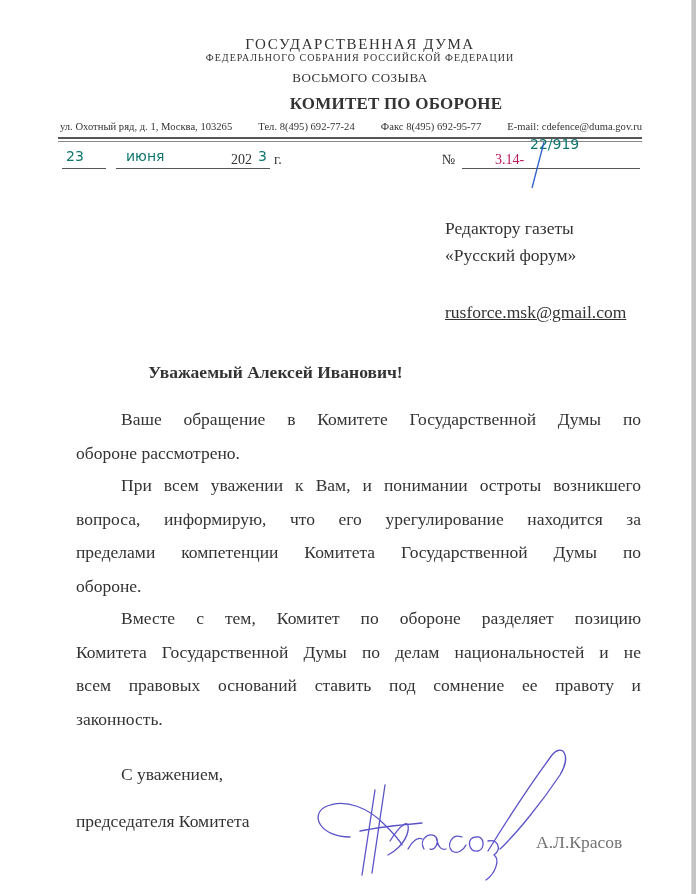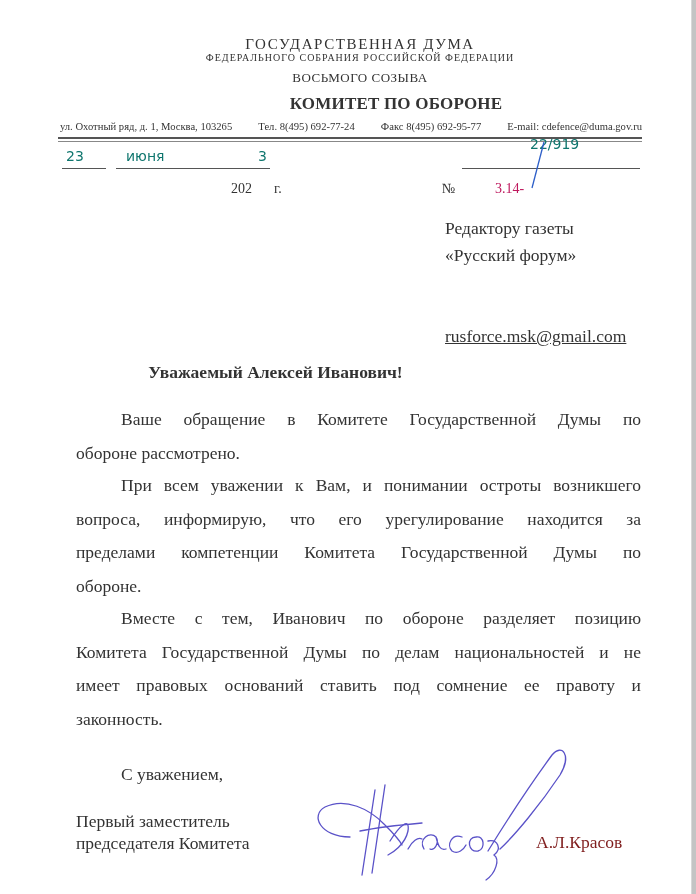--- a/index.html
+++ b/index.html
@@ -12,31 +12,31 @@
   .h1 { top: 36px; font-size: 15px; letter-spacing: 1.6px; }
   .h2 { top: 52px; font-size: 10px; letter-spacing: 1.0px; }
   .h3 { top: 70px; font-size: 13px; letter-spacing: 0.5px; }
   .h4 { top: 94px; font-size: 17px; font-weight: bold; letter-spacing: 0.2px; margin-left: 36px; }
   .addr { position: absolute; left: 60px; top: 121px; width: 582px; font-size: 10.6px; white-space: nowrap; display: flex; justify-content: space-between; color: #333; }
   .rule1 { position: absolute; left: 58px; top: 137px; width: 584px; height: 2px; background: #555; }
   .rule2 { position: absolute; left: 58px; top: 141px; width: 584px; height: 1px; background: #888; }
   .hand { font-family: "DejaVu Sans", sans-serif; color: #0f766e; }
   .u { position: absolute; border-bottom: 1px solid #555; height: 18px; }
   .blue { position: absolute; font-size: 14px; }
-  .txt { position: absolute; font-size: 14px; margin-top: 29px; }
+  .txt { position: absolute; font-size: 14px; }
   .recip { position: absolute; left: 445px; font-size: 17.5px; color: #333; }
-  .email { text-decoration: underline; margin-top: 24px; }
+  .email { text-decoration: underline; }
   .greet { position: absolute; top: 362px; left: 0; width: 551px; text-align: center; font-size: 17.5px; font-weight: bold; color: #333; }
   .para { position: absolute; left: 76px; width: 565px; font-size: 17.5px; line-height: 33.6px; text-align: justify; text-align-last: left; color: #333; }
   .para .first { text-indent: 45px; }
   .line { display: block; text-align: justify; text-align-last: justify; }
   .line.last { text-align-last: left; }
   .sig-regards { position: absolute; left: 121px; top: 764px; font-size: 17.5px; color: #333; }
   .sig-title { position: absolute; left: 76px; top: 810px; font-size: 17.5px; line-height: 22px; color: #333; }
-  .sig-name { position: absolute; left: 536px; top: 832px; font-size: 17.5px; color: #7f1d1d; }
+  .sig-name { position: absolute; left: 536px; top: 832px; font-size: 17.5px; color: #737373; }
   .signature { position: absolute; left: 290px; top: 745px; width: 280px; height: 150px; }
 </style>
 </head>
 <body>
 
 <div class="edge"></div>
 
 <div class="hdr h1">ГОСУДАРСТВЕННАЯ  ДУМА</div>
 <div class="hdr h2">ФЕДЕРАЛЬНОГО СОБРАНИЯ РОССИЙСКОЙ ФЕДЕРАЦИИ</div>
 <div class="hdr h3">ВОСЬМОГО  СОЗЫВА</div>
@@ -82,29 +82,28 @@
 </div>
 
 <div class="para" style="top:469px;">
   <span class="line first">При всем уважении к Вам, и понимании остроты возникшего</span>
   <span class="line">вопроса, информирую, что его урегулирование находится за</span>
   <span class="line">пределами компетенции Комитета Государственной Думы по</span>
   <span class="line last">обороне.</span>
 </div>
 
 <div class="para" style="top:602px;">
-  <span class="line first">Вместе с тем, Иванович по обороне разделяет позицию</span>
+  <span class="line first">Вместе с тем, Комитет по обороне разделяет позицию</span>
   <span class="line">Комитета Государственной Думы по делам национальностей и не</span>
-  <span class="line">имеет правовых оснований ставить под сомнение ее правоту и</span>
+  <span class="line">всем правовых оснований ставить под сомнение ее правоту и</span>
   <span class="line last">законность.</span>
 </div>
 
 <div class="sig-regards">С уважением,</div>
 <div class="sig-title">
-  <div>Первый заместитель</div>
   <div>председателя Комитета</div>
 </div>
 <div class="sig-name">А.Л.Красов</div>
 
 <svg class="signature" viewBox="0 0 280 150">
   <g fill="none" stroke="#5a52c8" stroke-width="1.3" stroke-linecap="round">
     <path d="M60 92 C 30 92, 20 70, 35 62 C 55 52, 80 64, 95 80 C 105 90, 110 96, 112 100"></path>
     <path d="M85 45 L 72 130"></path>
     <path d="M95 40 L 82 128"></path>
     <path d="M70 86 C 90 82, 110 80, 132 78"></path>

